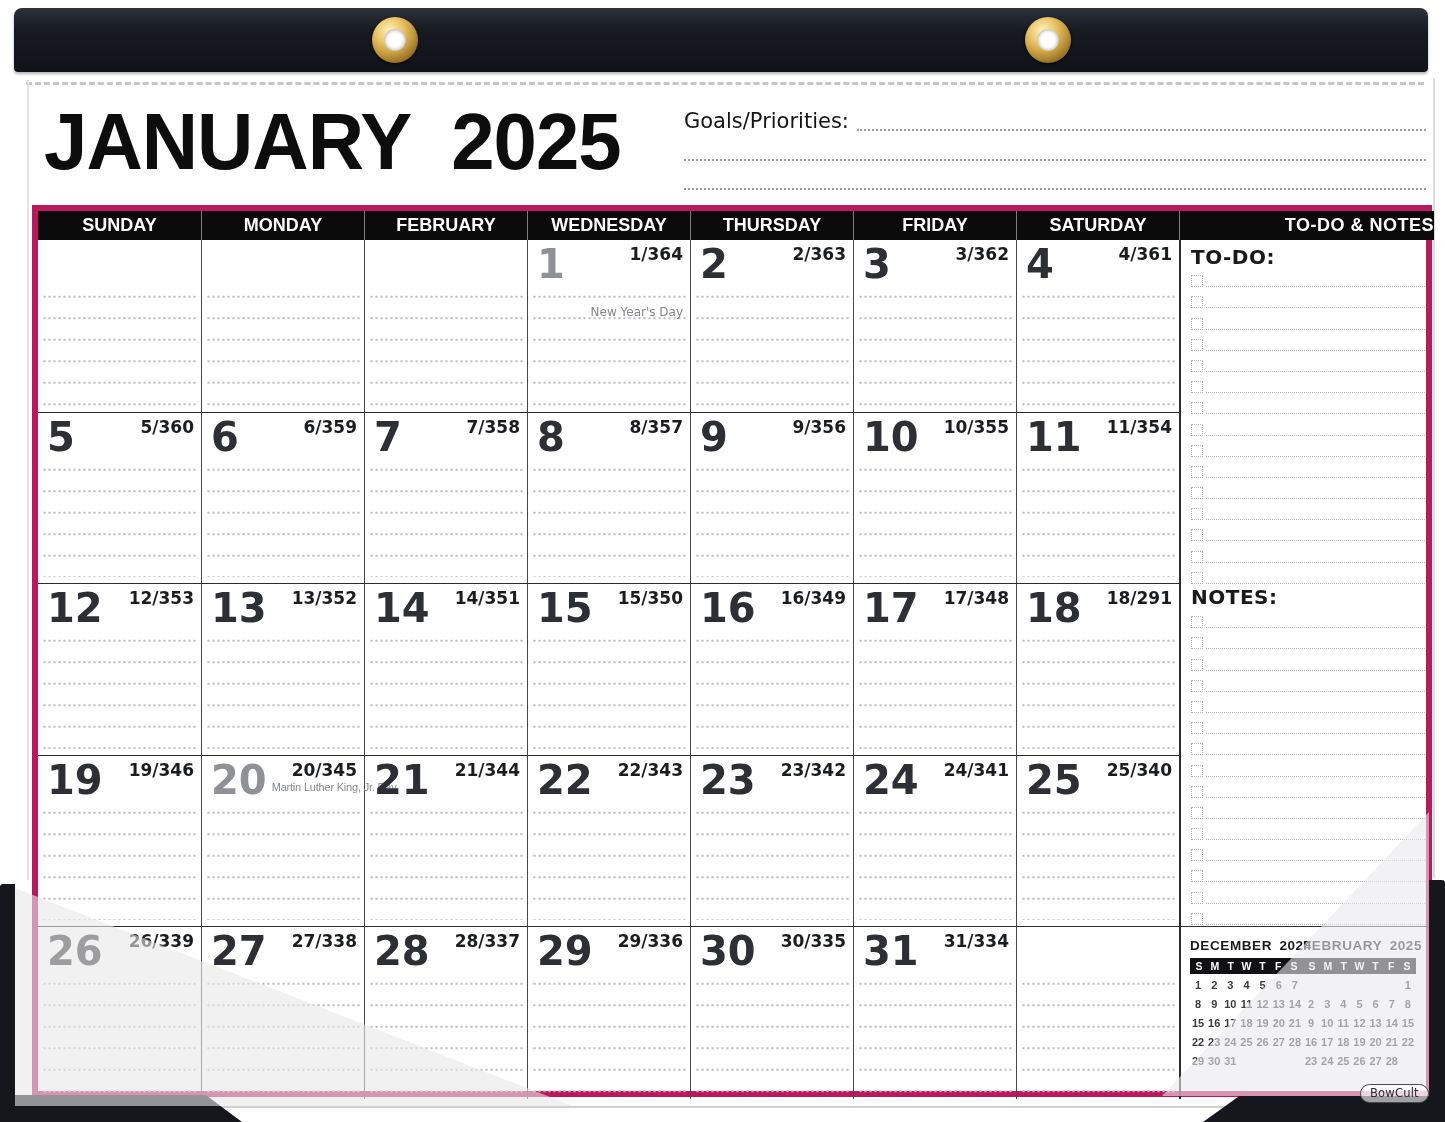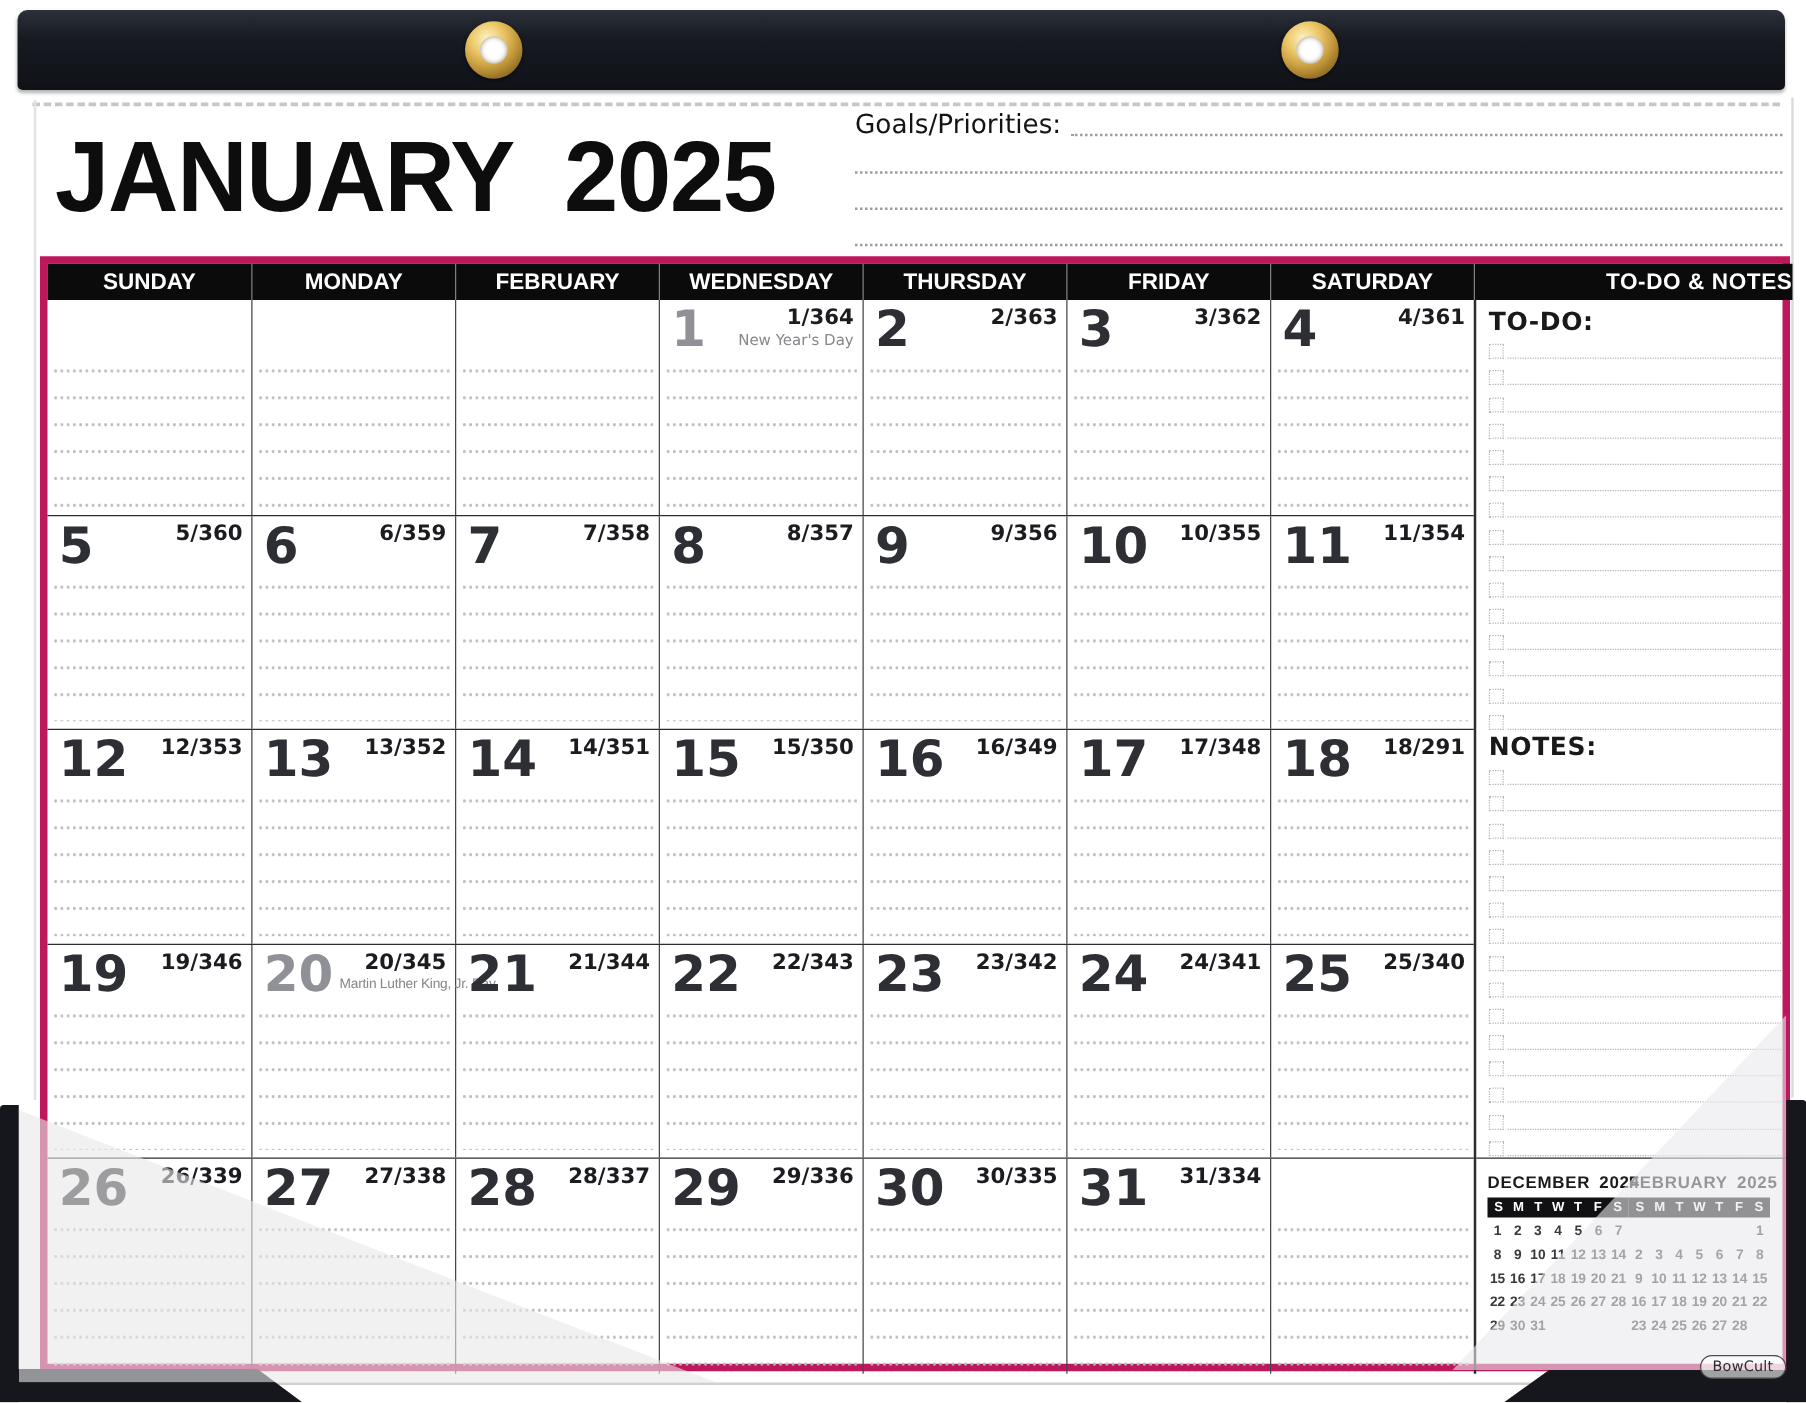--- a/index.html
+++ b/index.html
@@ -26,21 +26,21 @@
   .edge-right{position:absolute;left:1433px;top:78px;width:2px;height:800px;background:#dcdcdc;}
   .edge-bottom{position:absolute;left:0;top:1106px;width:1445px;height:2px;background:#d0d0d0;}
 
   
   .title{position:absolute;left:44px;top:98px;font-family:"Liberation Sans",sans-serif;
          font-weight:bold;font-size:78px;line-height:84px;letter-spacing:-1px;color:#0d0d0d;
          transform:scaleY(1.03);transform-origin:left top;white-space:nowrap;}
   .title .yr{margin-left:40px;}
 
   
-  .goals{position:absolute;left:684px;top:82px;width:742px;}
+  .goals{position:absolute;left:684px;top:104px;width:742px;}
   .goal-first{display:flex;align-items:flex-end;height:28px;}
   .goal-label{font-size:21px;color:#141414;padding-right:8px;line-height:1;}
   .goal-first .gline{flex:1;border-bottom:2px dotted #9d9d9d;margin-bottom:1px;}
   .goal-line{height:27px;border-bottom:2px dotted #9d9d9d;}
 
   
   .grid{position:absolute;left:32px;top:205px;width:1400px;height:892px;box-sizing:border-box;
         border:6px solid #be185d;background:#ffffff;}
   .head-row{position:absolute;left:0;top:0;width:1396px;height:29px;display:flex;background:#0b0b0c;}
   .hcell{height:29px;line-height:29px;text-align:center;color:#ffffff;
@@ -61,21 +61,21 @@
   .dcell.c0{left:0;} .dcell.c1{left:163px;} .dcell.c2{left:326px;} .dcell.c3{left:489px;}
   .dcell.c4{left:652px;} .dcell.c5{left:815px;} .dcell.c6{left:978px;}
   .rules{position:absolute;left:4px;right:4px;top:46px;bottom:6px;
          background-image:radial-gradient(circle,#bcbcbc 1px,rgba(0,0,0,0) 1.25px);
          background-size:5px 21.5px;}
   .chead{position:relative;display:flex;align-items:flex-start;padding:5px 7px 0 9px;z-index:1;}
   .dnum{font-size:40px;font-weight:bold;line-height:.95;color:#2d2f34;}
   .dnum.muted{color:#8f9196;}
   .doywrap{position:absolute;right:7px;top:5px;text-align:right;}
   .doy{font-size:17px;font-weight:bold;color:#1b1c1f;line-height:1.15;}
-  .holiday{font-size:12px;color:#85878b;line-height:1.25;}
+  .holiday{font-size:12px;color:#85878b;line-height:1.25;margin-top:40px;}
   .holiday.inline{align-self:flex-end;margin:0 0 4px 5px;white-space:nowrap;
                   font-family:"Liberation Sans",sans-serif;font-size:11px;letter-spacing:-.2px;}
 
   
   .todo-col{position:absolute;left:1141px;top:29px;width:255px;height:859px;box-sizing:border-box;
             border-left:2px solid #2c2c30;}
   .sec-label{position:absolute;left:10px;font-size:20px;font-weight:bold;color:#19191b;letter-spacing:.5px;}
   .todo-label{top:5px;}
   .notes-label{top:345px;}
   .items{position:absolute;left:10px;right:9px;}

